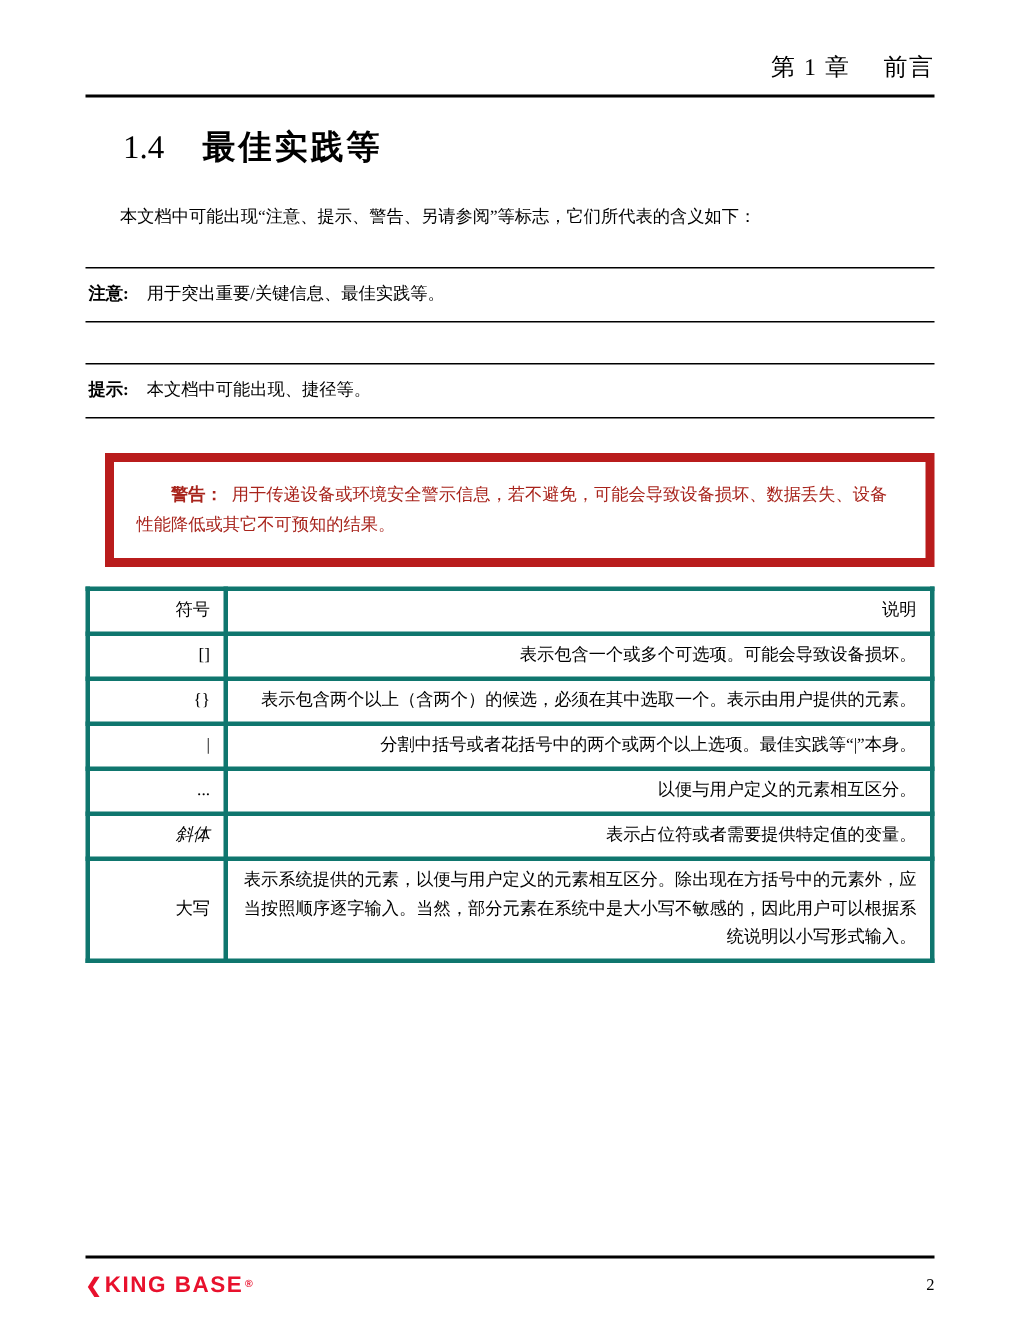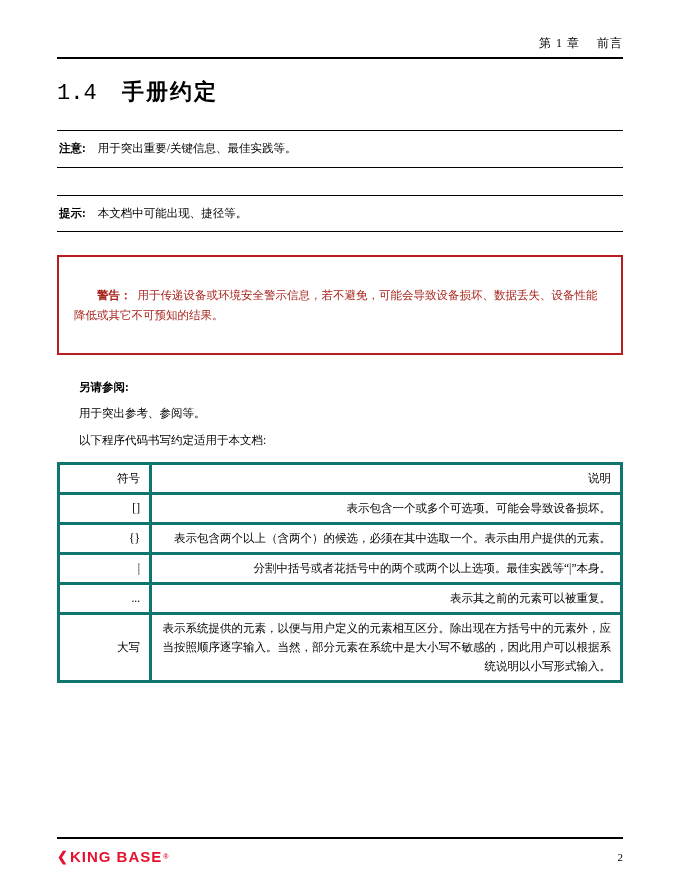--- a/index.html
+++ b/index.html
@@ -11,27 +11,27 @@
     color: #000;
     font-family: "Liberation Serif", serif;
     font-size: 11.5px;
     line-height: 1.5;
   }
   .content { position: absolute; left: 57px; right: 57px; top: 0; }
 
   .page-header-text {
     margin-top: 34px;
     text-align: right;
-    font-size: 12px;
+    font-size: 16px;
     letter-spacing: 1px;
   }
   .header-rule { border-bottom: 2px solid #000; margin-top: 5px; }
 
   .section-title { margin-top: 20px; font-size: 22px; font-weight: normal; line-height: 1.2; }
-  .section-title .num { font-family: Liberation Mono, monospace; }
+  .section-title .num { font-family: Liberation Serif, serif; margin-left: 25px; }
   .section-title .ttl {
     font-family: "Liberation Sans", sans-serif;
     font-weight: 700;
     margin-left: 20px;
     letter-spacing: 2px;
   }
 
   .intro { margin-top: 26px; text-indent: 2em; }
 
   .ruled-block {
@@ -39,23 +39,23 @@
     border-top: 1.5px solid #000;
     border-bottom: 1.5px solid #000;
     padding: 9px 2px;
     font-family: Liberation Serif, serif;
   }
   .ruled-block + .ruled-block { margin-top: 27px; }
   .inline-label { font-weight: 700; margin-right: 12px; }
 
   .warning-box {
     margin-top: 23px;
-    margin-left: 0;
-    border: 2px solid #b91c1c;
-    padding: 28px 15px;
+    margin-left: 13px;
+    border: 6px solid #b91c1c;
+    padding: 12px 15px;
     color: #a8241c;
     line-height: 1.75;
     text-indent: 2em;
   }
   .warning-box .inline-label { margin-right: 6px; }
 
   .see-also { margin-top: 24px; padding-left: 22px; }
   .see-also .see-label { font-weight: 700; }
   .see-also .see-text { margin-top: 9px; }
   .see-also .table-intro { margin-top: 9px; }
@@ -99,41 +99,37 @@
 <body>
 
 <div class="page">
   <div class="content">
 
     <div class="page-header-text">第 1 章　 前言</div>
     <div class="header-rule"></div>
 
     <h1 class="section-title">
       <span class="num">1.4</span>
-      <span class="ttl">手册约定</span>
+      <span class="ttl">最佳实践等</span>
     </h1>
 
+    <p class="intro">本文档中可能出现“注意、提示、警告、另请参阅”等标志，它们所代表的含义如下：</p>
 
     <div class="ruled-block">
       <span class="inline-label">注意:</span><span>用于突出重要/关键信息、最佳实践等。</span>
     </div>
 
     <div class="ruled-block">
       <span class="inline-label">提示:</span><span>本文档中可能出现、捷径等。</span>
     </div>
 
     <div class="warning-box">
       <span class="inline-label">警告：</span><span>用于传递设备或环境安全警示信息，若不避免，可能会导致设备损坏、数据丢失、设备性能降低或其它不可预知的结果。</span>
     </div>
 
-    <div class="see-also">
-      <div class="see-label">另请参阅:</div>
-      <div class="see-text">用于突出参考、参阅等。</div>
-      <div class="table-intro">以下程序代码书写约定适用于本文档:</div>
-    </div>
 
     <table class="conventions">
       <thead>
         <tr>
           <th class="col-symbol">符号</th>
           <th>说明</th>
         </tr>
       </thead>
       <tbody>
         <tr>
@@ -143,21 +139,25 @@
         <tr>
           <td class="col-symbol">{}</td>
           <td>表示包含两个以上（含两个）的候选，必须在其中选取一个。表示由用户提供的元素。</td>
         </tr>
         <tr>
           <td class="col-symbol">|</td>
           <td>分割中括号或者花括号中的两个或两个以上选项。最佳实践等“|”本身。</td>
         </tr>
         <tr>
           <td class="col-symbol">...</td>
-          <td>表示其之前的元素可以被重复。</td>
+          <td>以便与用户定义的元素相互区分。</td>
+        </tr>
+        <tr>
+          <td class="col-symbol italic">斜体</td>
+          <td>表示占位符或者需要提供特定值的变量。</td>
         </tr>
         <tr>
           <td class="col-symbol">大写</td>
           <td>表示系统提供的元素，以便与用户定义的元素相互区分。除出现在方括号中的元素外，应当按照顺序逐字输入。当然，部分元素在系统中是大小写不敏感的，因此用户可以根据系统说明以小写形式输入。</td>
         </tr>
       </tbody>
     </table>
 
   </div>
 

